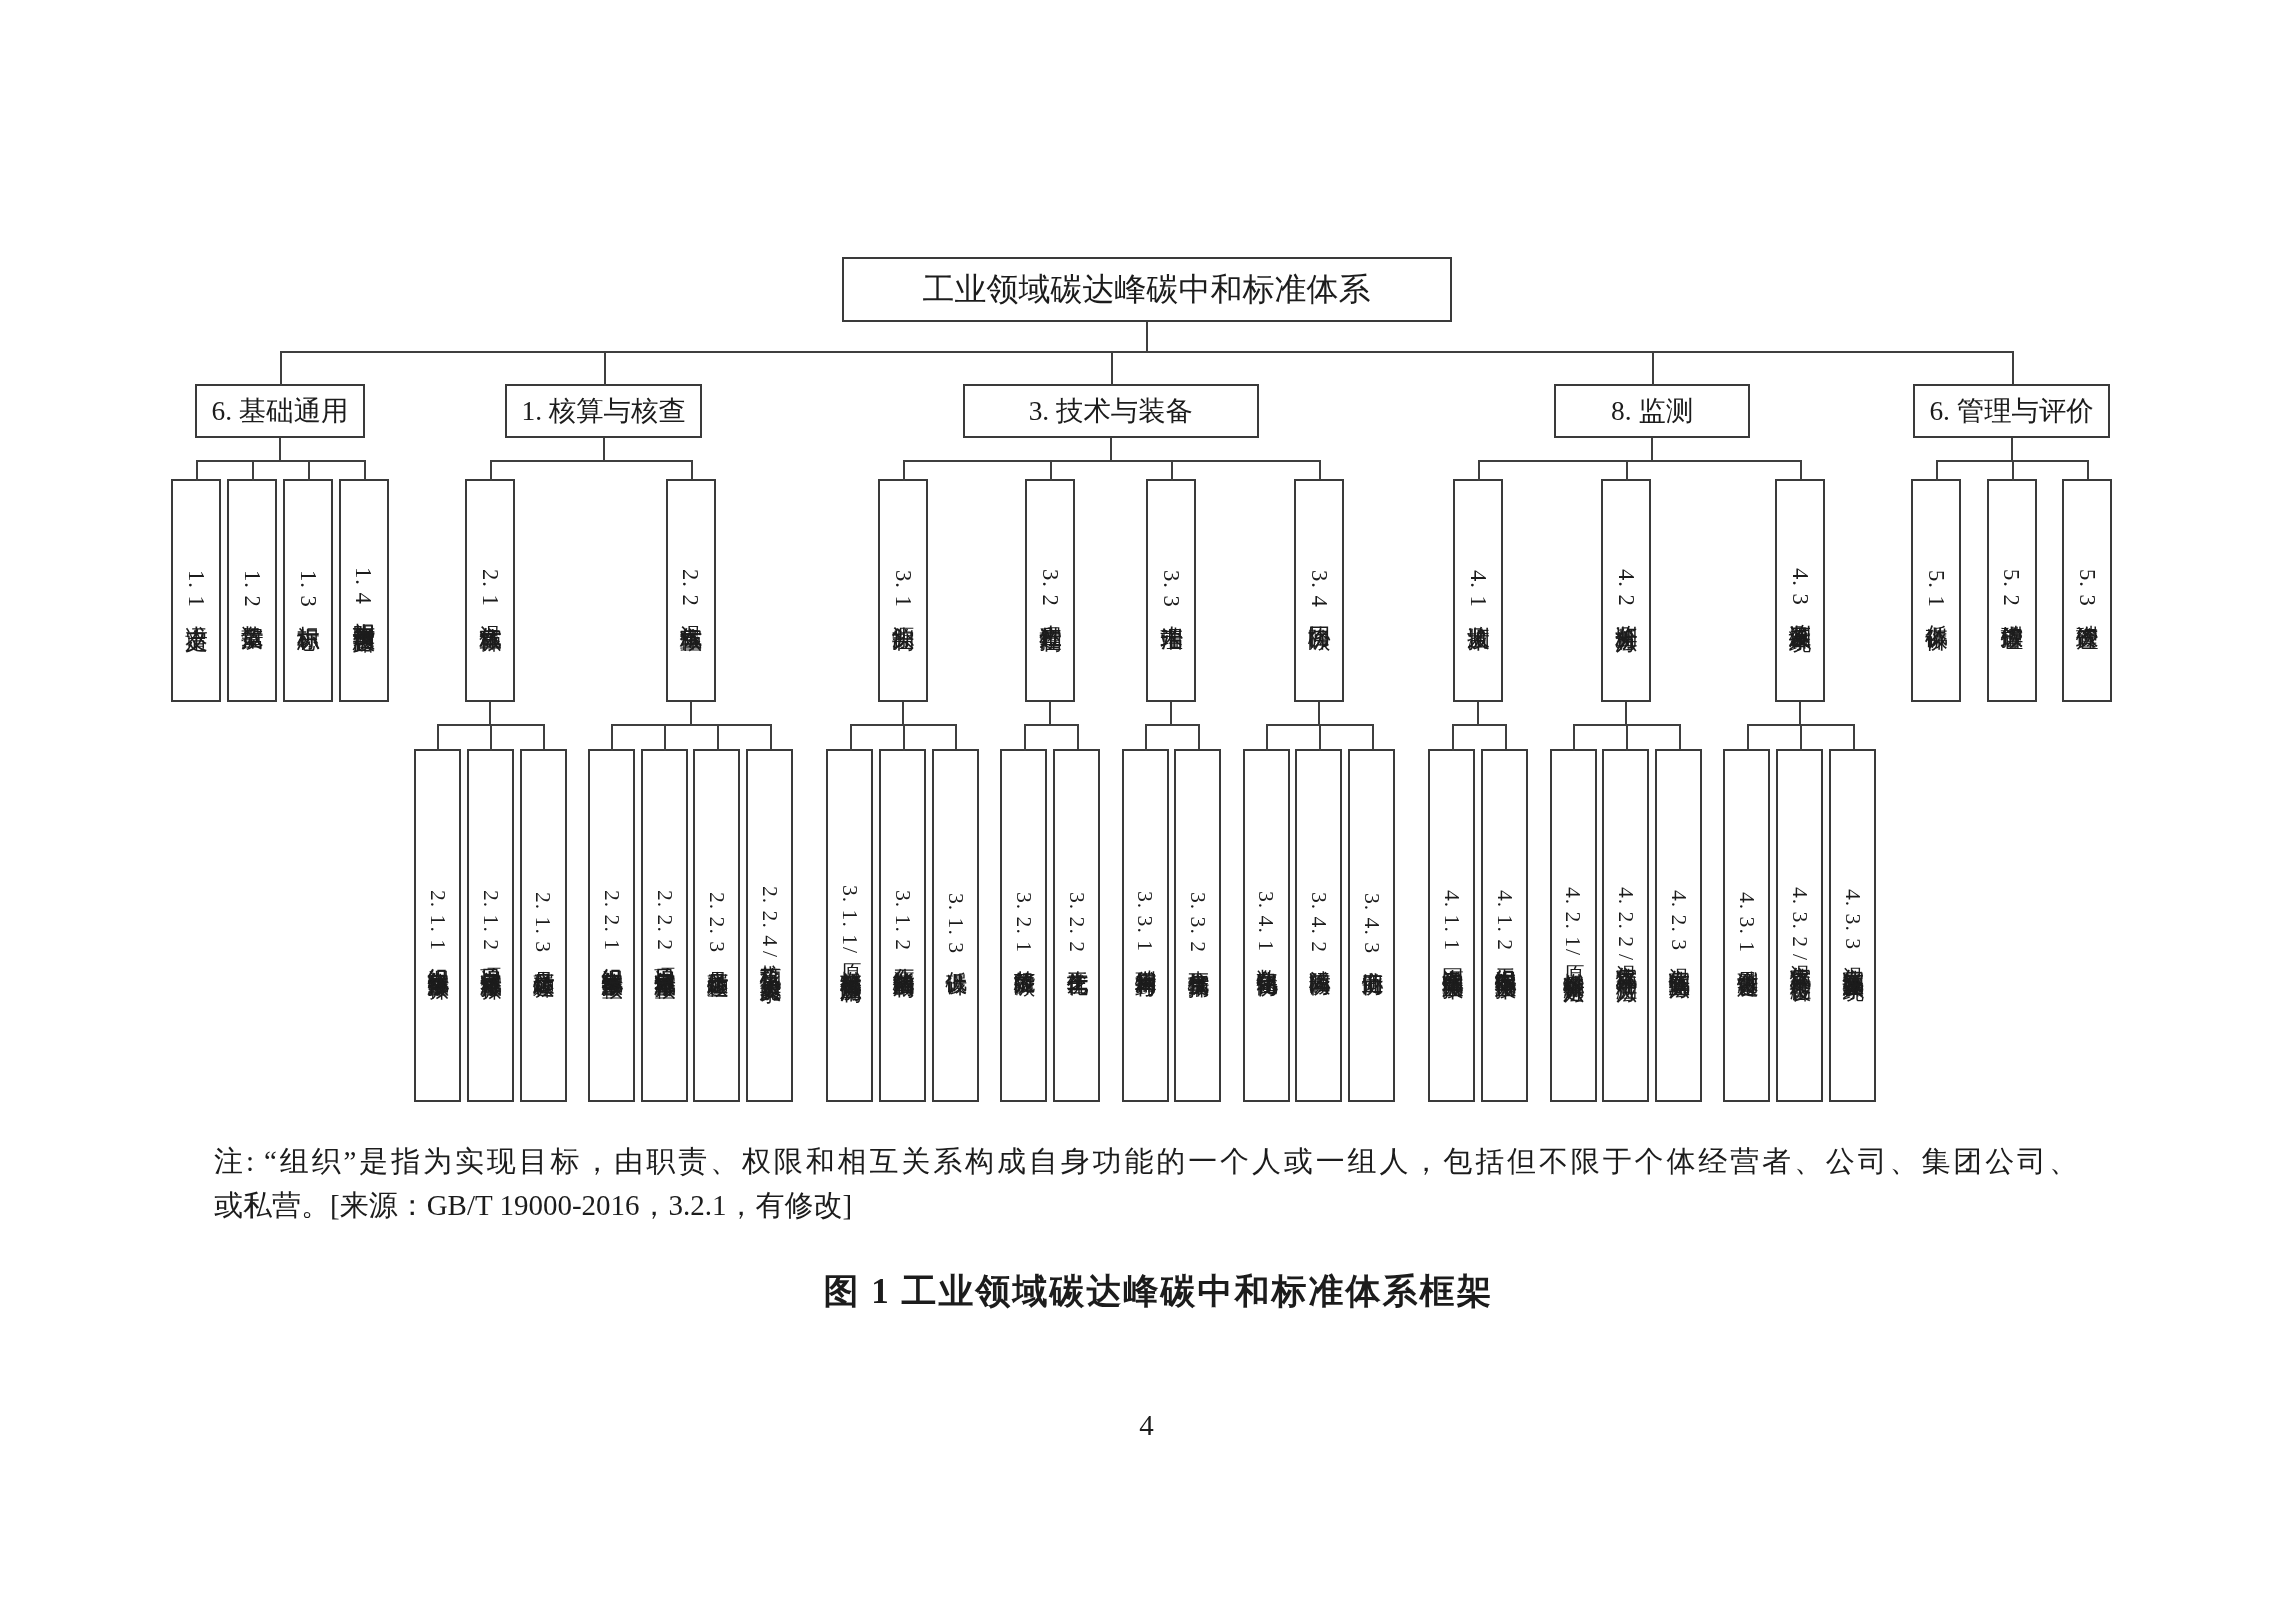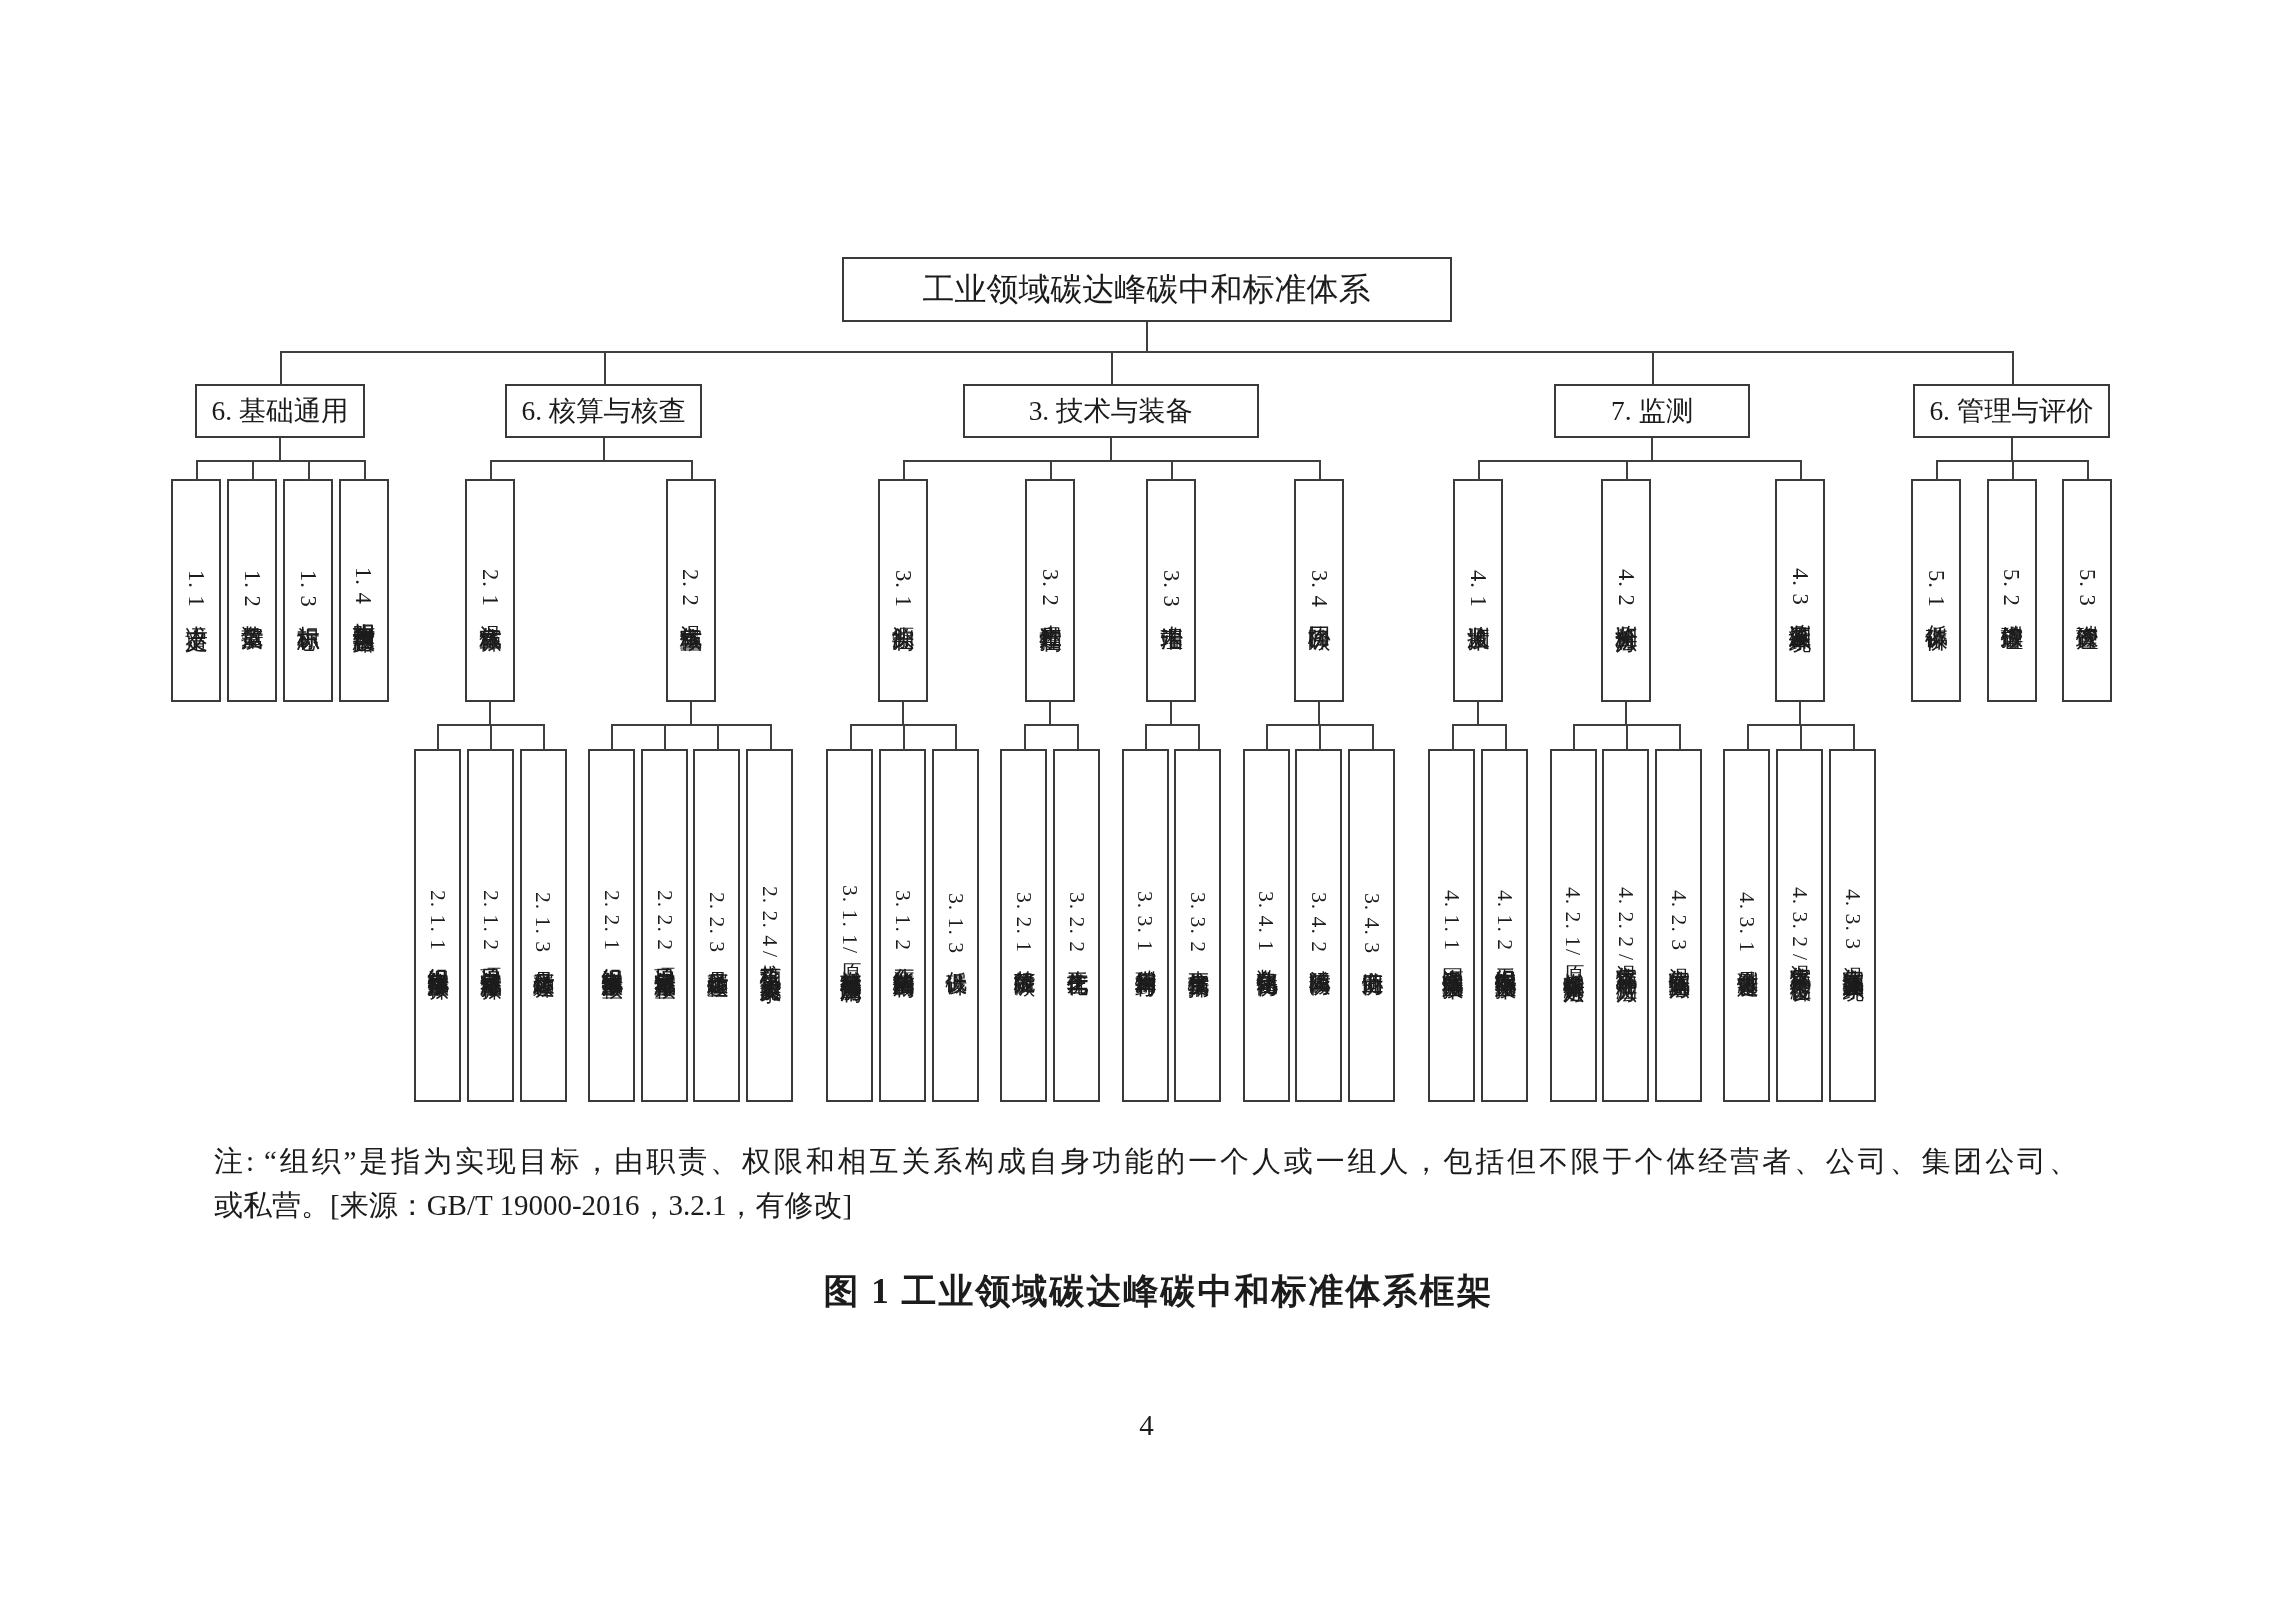--- a/index.html
+++ b/index.html
@@ -115,21 +115,21 @@
                 </li>
                 <li>
                   <div class="node lv2">
                     <span class="vtext">1. 4报告声明与信息披露</span>
                   </div>
                 </li>
               </ul>
             </li>
             <li>
               <div class="node lv1">
-                <span class="htext">6. 核算与核查</span>
+                <span class="htext">1. 核算与核查</span>
               </div>
               <div class="down d1"></div>
               <ul class="d2">
                 <li>
                   <div class="node lv2">
                     <span class="vtext">2. 1温室气体核算</span>
                   </div>
                   <div class="down d2"></div>
                   <ul class="d3">
                     <li>
@@ -264,21 +264,21 @@
                       <div class="node lv3">
                         <span class="vtext">3. 4. 3产业链协同</span>
                       </div>
                     </li>
                   </ul>
                 </li>
               </ul>
             </li>
             <li>
               <div class="node lv1">
-                <span class="htext">7. 监测</span>
+                <span class="htext">8. 监测</span>
               </div>
               <div class="down d1"></div>
               <ul class="d2">
                 <li>
                   <div class="node lv2">
                     <span class="vtext">4. 1监测技术</span>
                   </div>
                   <div class="down d2"></div>
                   <ul class="d3">
                     <li>

